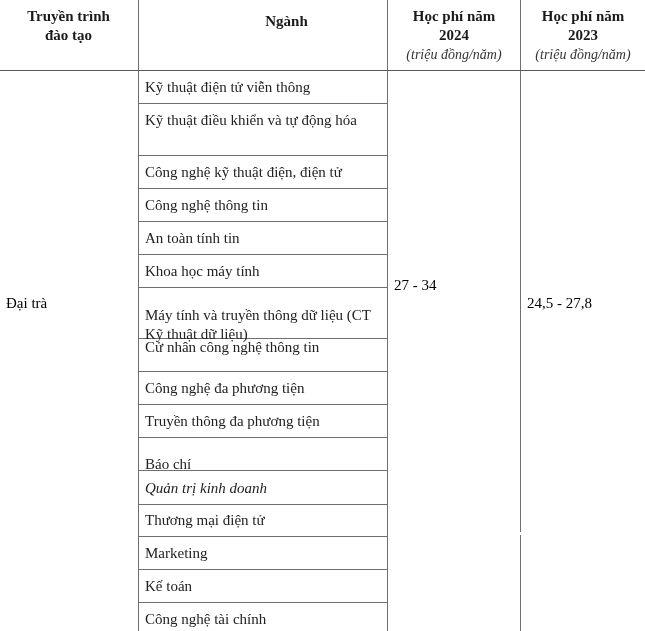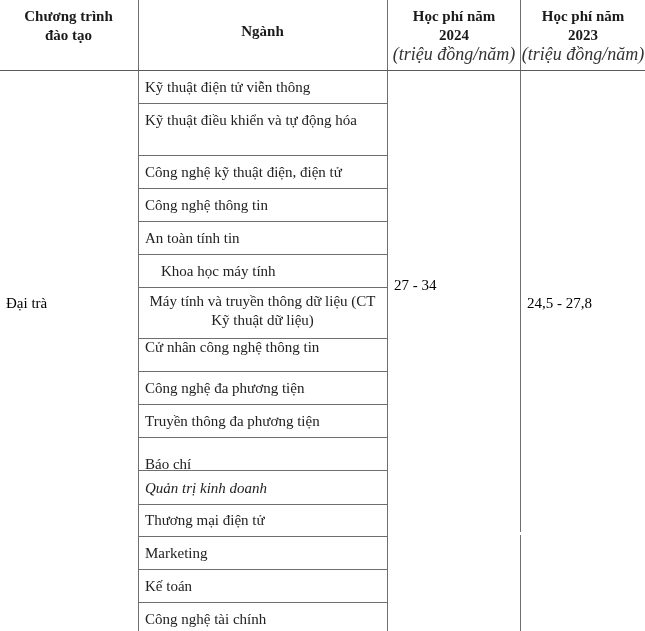--- a/index.html
+++ b/index.html
@@ -1,34 +1,34 @@
 <!DOCTYPE html>
 <html><head>
 <meta charset="utf-8">
 <style>
   html, body { margin: 0; padding: 0; background: #ffffff; }
   body { width: 645px; height: 631px; overflow: hidden; position: relative;
          font-family: "Liberation Serif", "DejaVu Serif", serif; color: #222; }
   .hline { position: absolute; height: 1px; background: #6f6f6f; }
   .vline { position: absolute; width: 1px; background: #6f6f6f; }
   .hdr { position: absolute; text-align: center; font-weight: bold; font-size: 15px; line-height: 19px; color: #1a1a1a; }
-  .hdr .sub { font-weight: normal; font-style: italic; font-size: 18px; display: block; color: #333; text-align: center; }
+  .hdr .sub { font-weight: normal; font-style: italic; font-size: 14px; display: block; color: #333; text-align: center; }
   .cell { position: absolute; font-size: 15px; line-height: 19px; color: #000000; }
   .major { position: absolute; left: 145px; width: 238px; font-size: 15px; line-height: 19px; color: #222; }
 </style>
 </head>
 <body>
 
 <div>
 
   <div class="hdr" style="left:0; top:7px; width:137px;">
-    <span>Chương trình</span><br>
+    <span>Truyền trình</span><br>
     <span>đào tạo</span>
   </div>
-  <div class="hdr" style="left:138px; top:22px; width:249px;">
+  <div class="hdr" style="left:138px; top:12px; width:249px;padding-left:24px;">
     <span>Ngành</span>
   </div>
   <div class="hdr" style="left:388px; top:7px; width:132px;">
     <span>Học phí năm</span><br>
     <span>2024</span>
     <span class="sub">(triệu đồng/năm)</span>
   </div>
   <div class="hdr" style="left:521px; top:7px; width:124px;">
     <span>Học phí năm</span><br>
     <span>2023</span>
@@ -60,22 +60,22 @@
 
   <div class="cell" style="left:6px; top:294px;">Đại trà</div>
   <div class="cell" style="left:394px; top:276px;">27 - 34</div>
   <div class="cell" style="left:527px; top:294px;">24,5 - 27,8</div>
 
   <div class="major" style="top:78px;">Kỹ thuật điện tử viễn thông</div>
   <div class="major" style="top:111px; width:225px;">Kỹ thuật  điều khiển và tự động hóa</div>
   <div class="major" style="top:163px;">Công nghệ kỹ thuật điện, điện tử</div>
   <div class="major" style="top:196px;">Công nghệ thông tin</div>
   <div class="major" style="top:229px;">An toàn tính tin</div>
-  <div class="major" style="top:262px;margin-left:16px;">Khoa học máy tính</div>
-  <div class="major" style="top:292px; width:235px;text-align:center;">Máy tính và truyền thông dữ liệu (CT Kỹ thuật dữ liệu)</div>
+  <div class="major" style="top:262px;">Khoa học máy tính</div>
+  <div class="major" style="top:306px; width:235px;">Máy tính và truyền thông dữ liệu (CT Kỹ thuật dữ liệu)</div>
   <div class="major" style="top:338px;">Cử nhân công nghệ thông tin</div>
   <div class="major" style="top:379px;">Công nghệ đa phương tiện</div>
   <div class="major" style="top:412px;">Truyền thông đa phương tiện</div>
   <div class="major" style="top:455px;">Báo chí</div>
   <div class="major" style="top:479px;font-style:italic;">Quản trị kinh doanh</div>
   <div class="major" style="top:511px;">Thương mại điện tử</div>
   <div class="major" style="top:544px;">Marketing</div>
   <div class="major" style="top:577px;">Kế toán</div>
   <div class="major" style="top:610px;">Công nghệ tài chính</div>
 </div>

